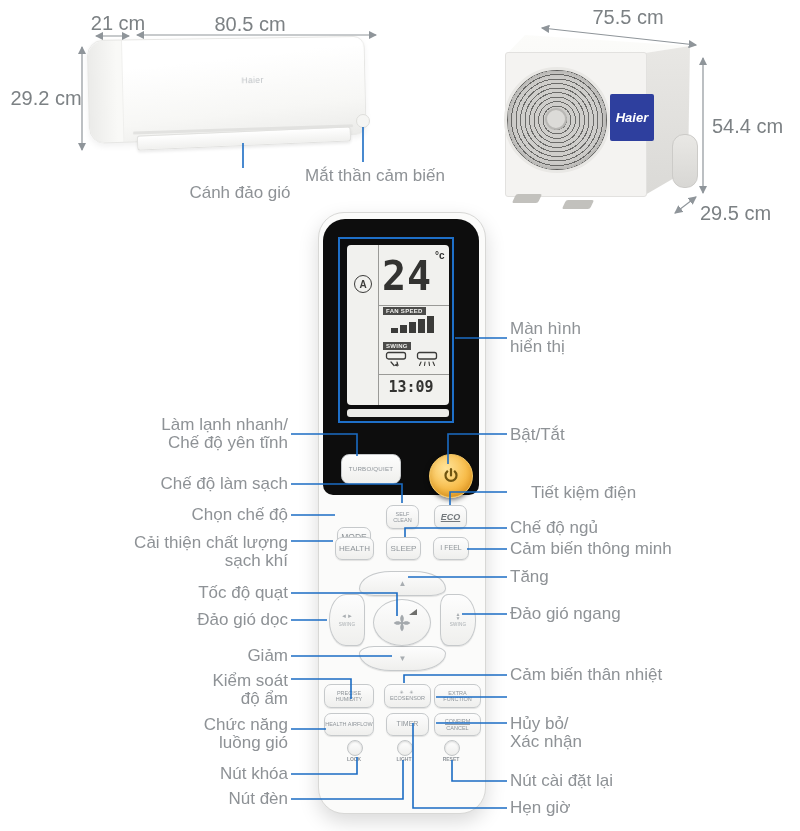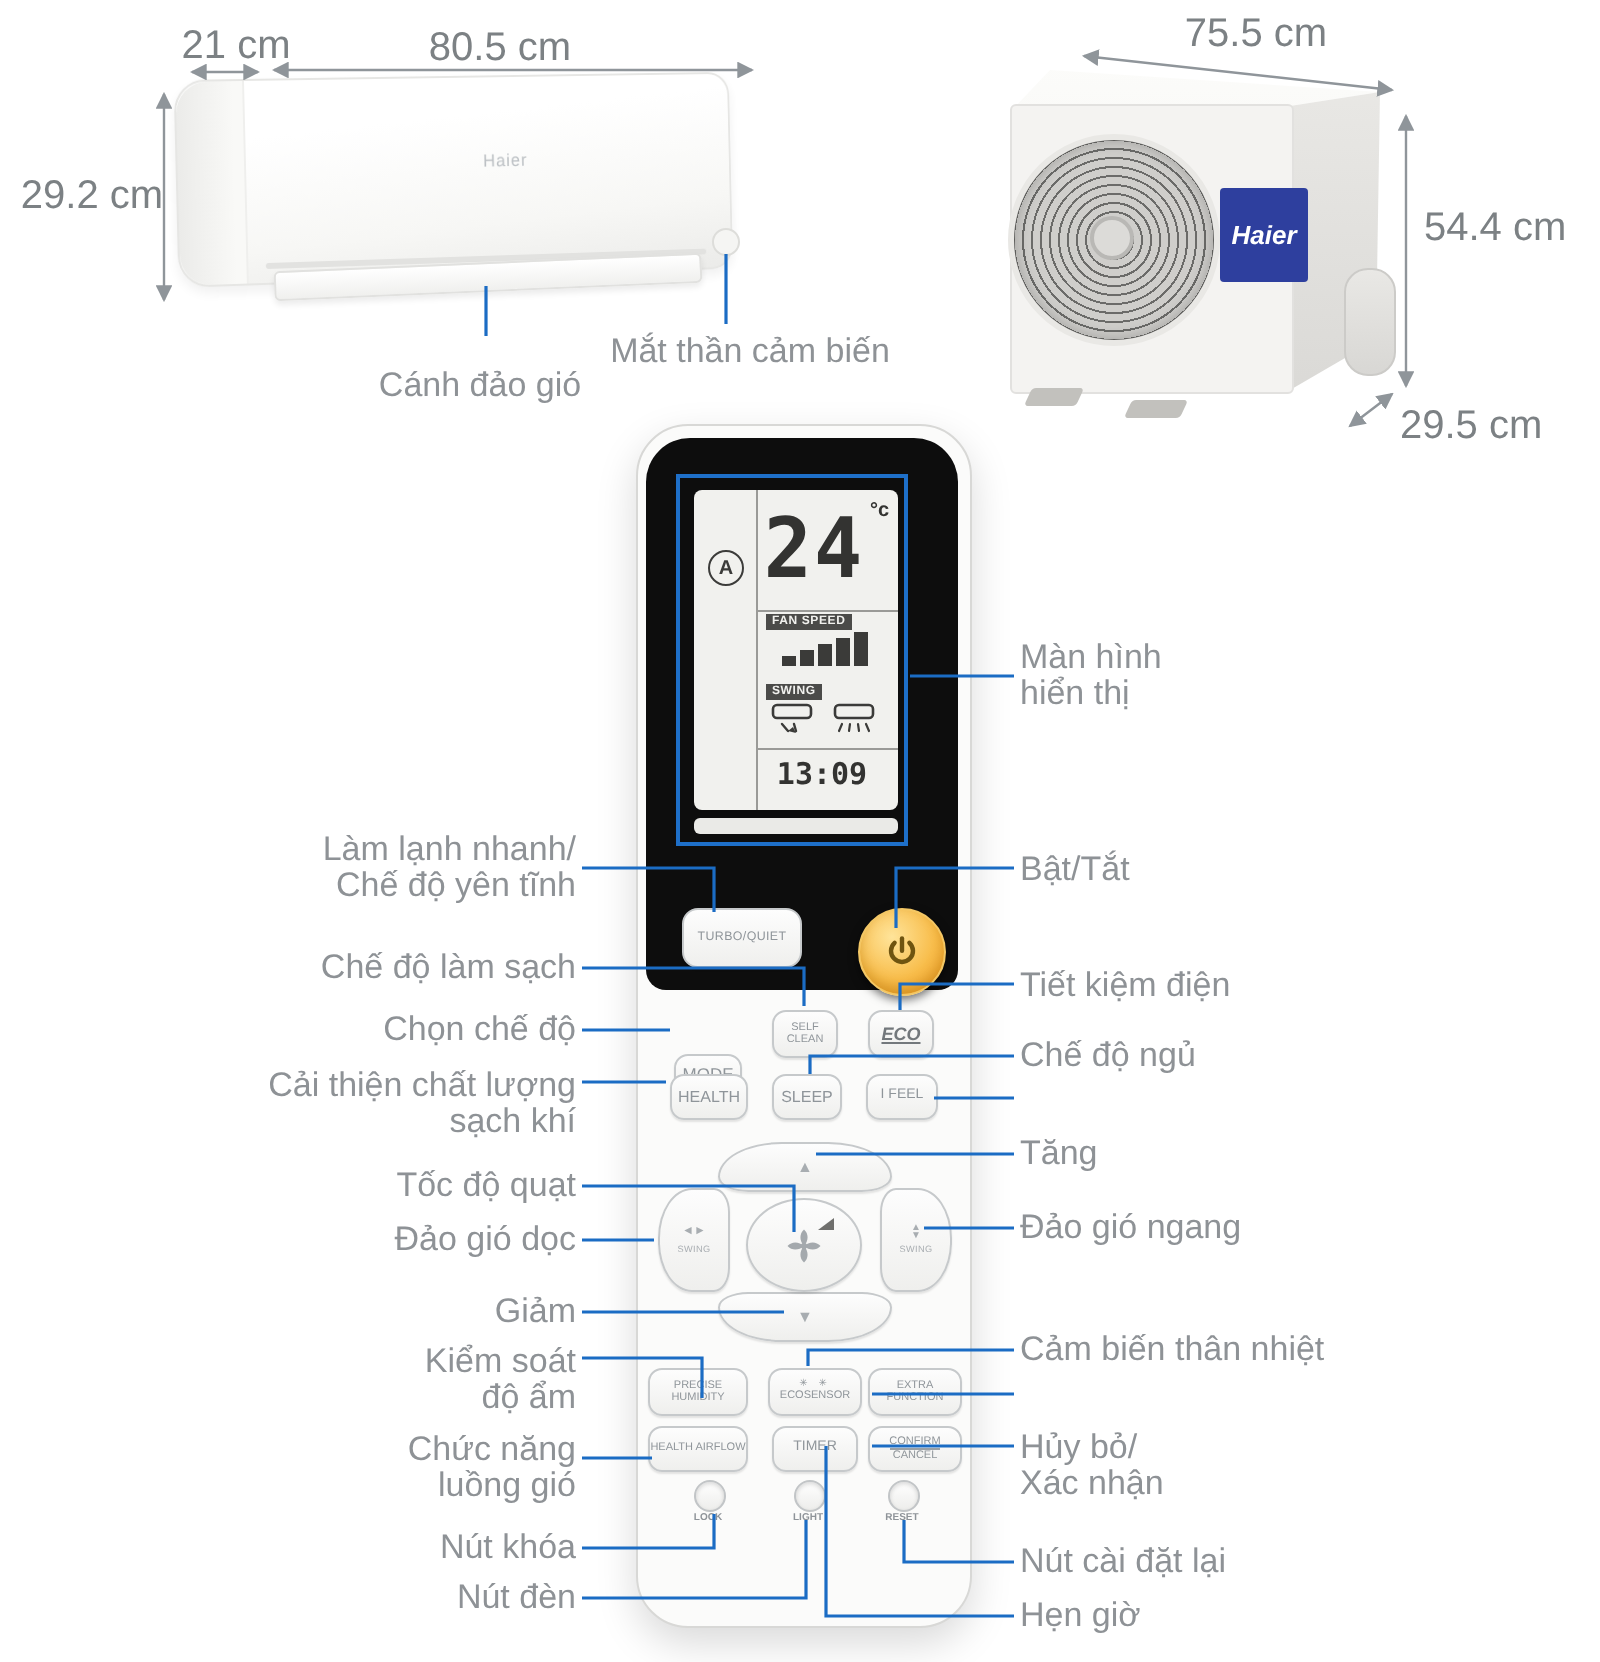--- a/index.html
+++ b/index.html
@@ -108,21 +108,21 @@
 </style>
 </head>
 <body>
 
 <div id="canvas">
 
   <div class="dim" style="left:78px;top:12px;width:80px;">21 cm</div>
   <div class="dim" style="left:195px;top:13px;width:110px;">80.5 cm</div>
   <div class="dim" style="left:10px;top:87px;width:72px;">29.2 cm</div>
   <div class="dim" style="left:578px;top:6px;width:100px;">75.5 cm</div>
-  <div class="dim" style="left:712px;top:103px;width:86px;text-align:left;">54.4 cm</div>
+  <div class="dim" style="left:712px;top:115px;width:86px;text-align:left;">54.4 cm</div>
   <div class="dim" style="left:700px;top:202px;width:90px;text-align:left;">29.5 cm</div>
 
   <div class="in-body">
     <div class="in-cap"></div>
     <div class="in-logo">Haier</div>
     <div class="in-vent"></div>
   </div>
   <div class="in-flap"></div>
   <div class="in-sensor"></div>
   <div class="lbl" style="left:285px;top:167px;width:180px;text-align:center;">
@@ -282,25 +282,28 @@
       <span>Nút đèn</span>
     </div>
 
   <div class="lbl lbl-r" style="top:320px;">
       <span>Màn hình</span>
       <span>hiển thị</span>
     </div>
   <div class="lbl lbl-r" style="top:426px;">
       <span>Bật/Tắt</span>
     </div>
-  <div class="lbl lbl-r" style="top:484px;">
+  <div class="lbl lbl-r" style="top:484px;margin-left:21px;">
       <span>Tiết kiệm điện</span>
     </div>
   <div class="lbl lbl-r" style="top:519px;">
       <span>Chế độ ngủ</span>
+    </div>
+  <div class="lbl lbl-r" style="top:540px;">
+      <span>Cảm biến thông minh</span>
     </div>
   <div class="lbl lbl-r" style="top:568px;">
       <span>Tăng</span>
     </div>
   <div class="lbl lbl-r" style="top:605px;">
       <span>Đảo gió ngang</span>
     </div>
   <div class="lbl lbl-r" style="top:666px;">
       <span>Cảm biến thân nhiệt</span>
     </div>

